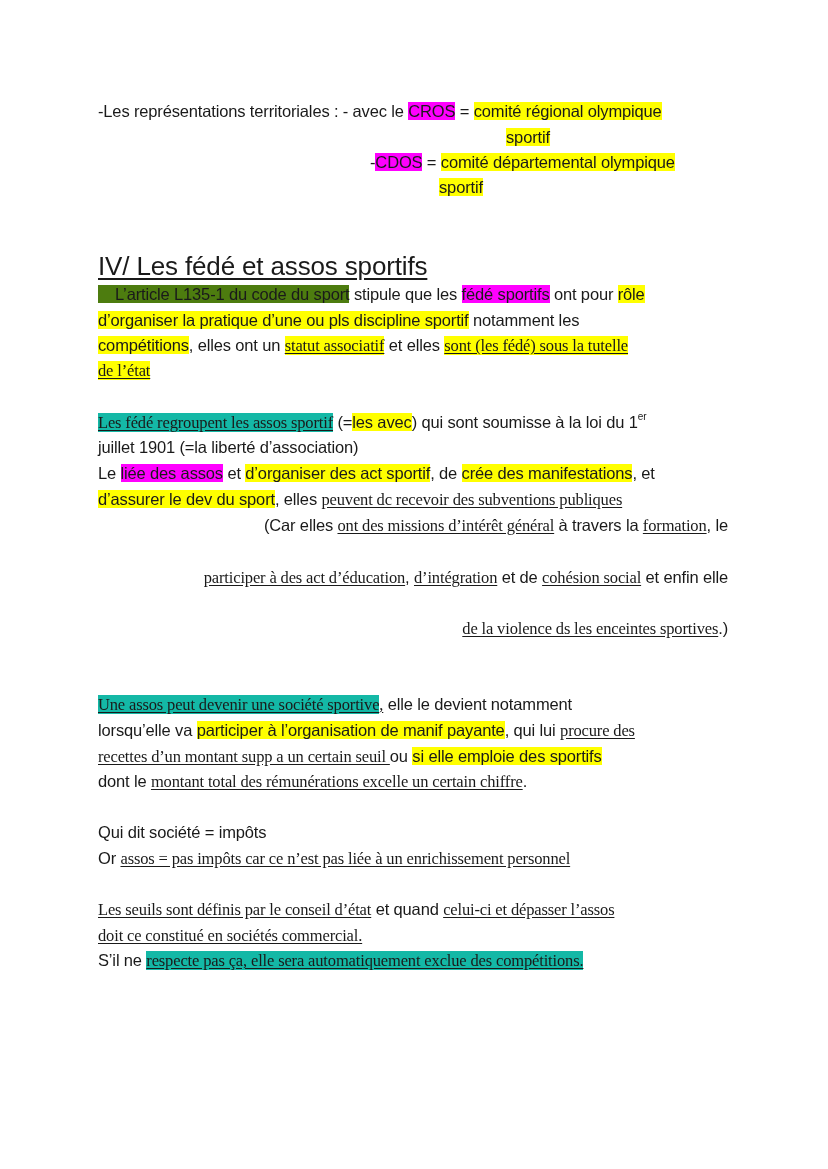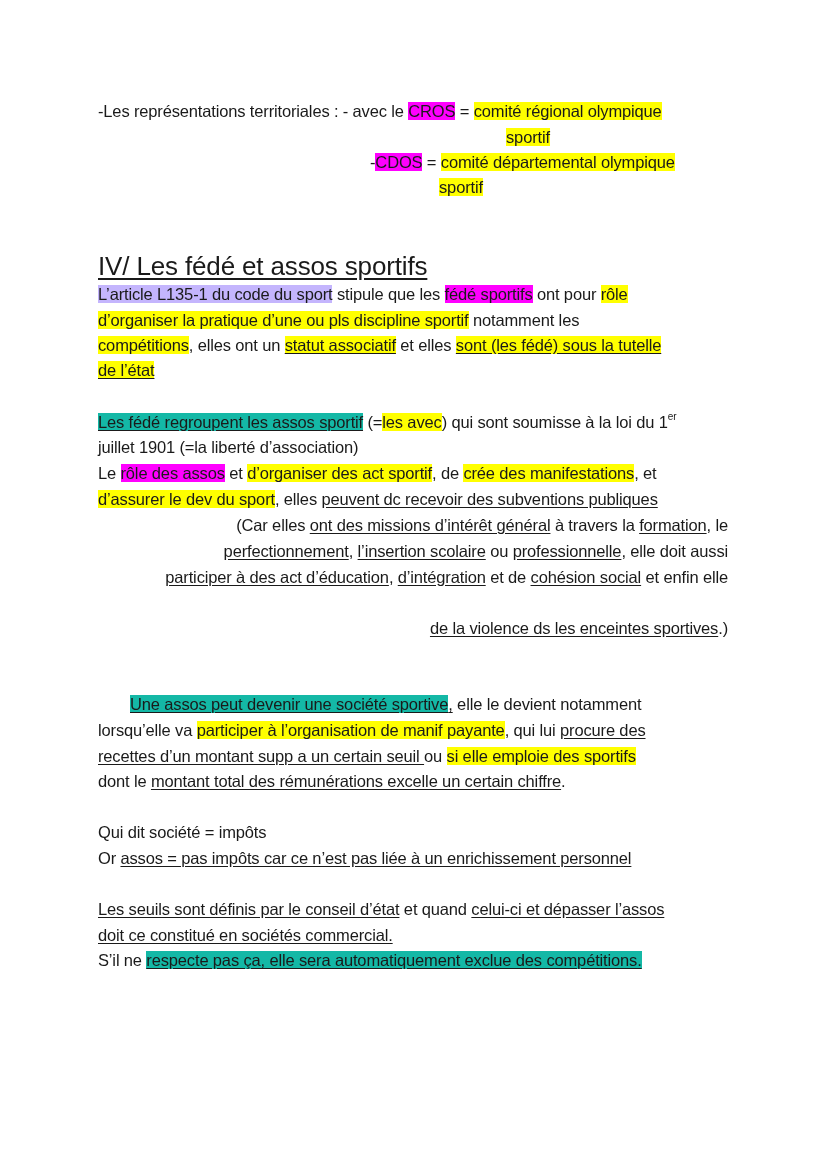--- a/index.html
+++ b/index.html
@@ -3,23 +3,23 @@
 <meta charset="utf-8">
 <style>
   html, body { margin:0; padding:0; background:#ffffff; }
   body { width:828px; height:1169px; position:relative; overflow:hidden;
          font-family:"Liberation Sans", "DejaVu Sans", sans-serif; color:#1a1a1a; }
   .page { position:absolute; left:0; top:0; width:828px; height:1129px; }
   .line { position:absolute; font-size:16.5px; line-height:22px; white-space:nowrap; letter-spacing:-0.15px; }
   .right { text-align:right; }
   .hl-y { background:#ffff00; }
   .hl-m { background:#ff00ff; }
-  .hl-c { background:#c4b5fd; }
+  .hl-c { background:#4d7c0f;padding-left:17px; }
   .hl-g { background:#14b8a6; }
-  .u { text-decoration:underline; text-underline-offset:2px; }
+  .u { text-decoration:underline; text-underline-offset:2px;font-family:Liberation Serif, serif; }
   .heading { font-size:26px; text-decoration:underline; text-underline-offset:3px; }
   sup { font-size:10px; line-height:0; vertical-align:8px; }
 </style>
 </head>
 <body>
 
 <div class="page">
 
   <div class="line" style="left:98px; top:100px;">
     <span>-Les représentations territoriales : - avec le </span><span class="hl-m">CROS</span><span> = </span><span class="hl-y">comité régional olympique</span>
@@ -49,40 +49,37 @@
     <span class="hl-y u">de l’état</span>
   </div>
 
   <div class="line" style="left:98px; top:411px;">
     <span class="hl-g u">Les fédé regroupent les assos sportif</span><span> (=</span><span class="hl-y">les avec</span><span>) qui sont soumisse à la loi du 1</span><sup>er</sup>
   </div>
   <div class="line" style="left:98px; top:436px;">
     <span>juillet 1901 (=la liberté d’association)</span>
   </div>
   <div class="line" style="left:98px; top:462px;">
-    <span>Le </span><span class="hl-m">rôle des assos</span><span> et </span><span class="hl-y">d’organiser des act sportif</span><span>, de </span><span class="hl-y">crée des manifestations</span><span>, et</span>
+    <span>Le </span><span class="hl-m">liée des assos</span><span> et </span><span class="hl-y">d’organiser des act sportif</span><span>, de </span><span class="hl-y">crée des manifestations</span><span>, et</span>
   </div>
   <div class="line" style="left:98px; top:488px;">
     <span class="hl-y">d’assurer le dev du sport</span><span>, elles </span><span class="u">peuvent dc recevoir des subventions publiques</span>
   </div>
 
   <div class="line right" style="right:100px; top:514px;">
     <span>(Car elles </span><span class="u">ont des missions d’intérêt général</span><span> à travers la </span><span class="u">formation</span><span>, le</span>
   </div>
-  <div class="line right" style="right:100px; top:540px;">
-    <span class="u">perfectionnement</span><span>, </span><span class="u">l’insertion scolaire</span><span> ou </span><span class="u">professionnelle</span><span>, elle doit aussi</span>
-  </div>
   <div class="line right" style="right:100px; top:566px;">
     <span class="u">participer à des act d’éducation</span><span>, </span><span class="u">d’intégration</span><span> et de </span><span class="u">cohésion social</span><span> et enfin elle</span>
   </div>
   <div class="line right" style="right:100px; top:617px;">
     <span class="u">de la violence ds les enceintes sportives</span><span>.)</span>
   </div>
 
-  <div class="line" style="left:98px; top:693px;margin-left:32px;">
+  <div class="line" style="left:98px; top:693px;">
     <span class="hl-g u">Une assos peut devenir une société sportive</span><span class="u">,</span><span> elle le devient notamment</span>
   </div>
   <div class="line" style="left:98px; top:719px;">
     <span>lorsqu’elle va </span><span class="hl-y">participer à l’organisation de manif payante</span><span>, qui lui </span><span class="u">procure des</span>
   </div>
   <div class="line" style="left:98px; top:745px;">
     <span class="u">recettes d’un montant supp a un certain seuil </span><span>ou </span><span class="hl-y">si elle emploie des sportifs</span>
   </div>
   <div class="line" style="left:98px; top:770px;">
     <span>dont le </span><span class="u">montant total des rémunérations excelle un certain chiffre</span><span>.</span>

